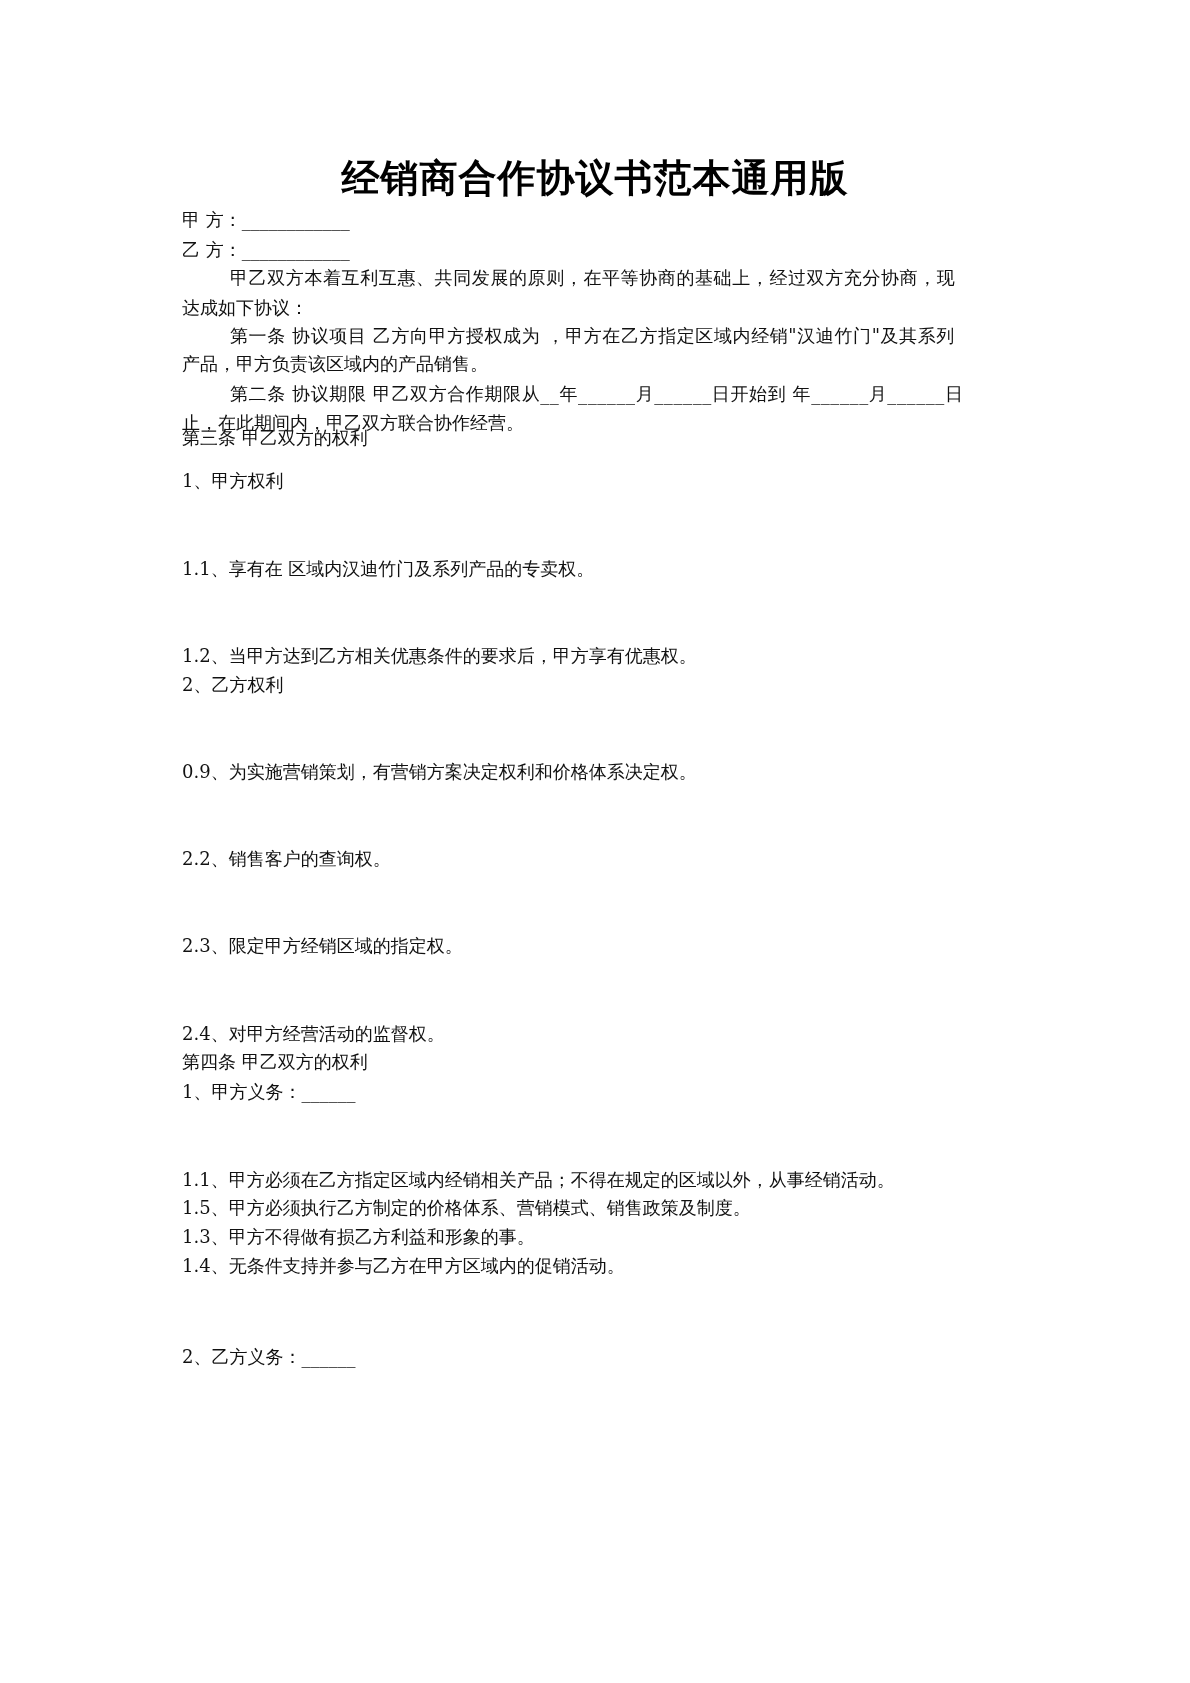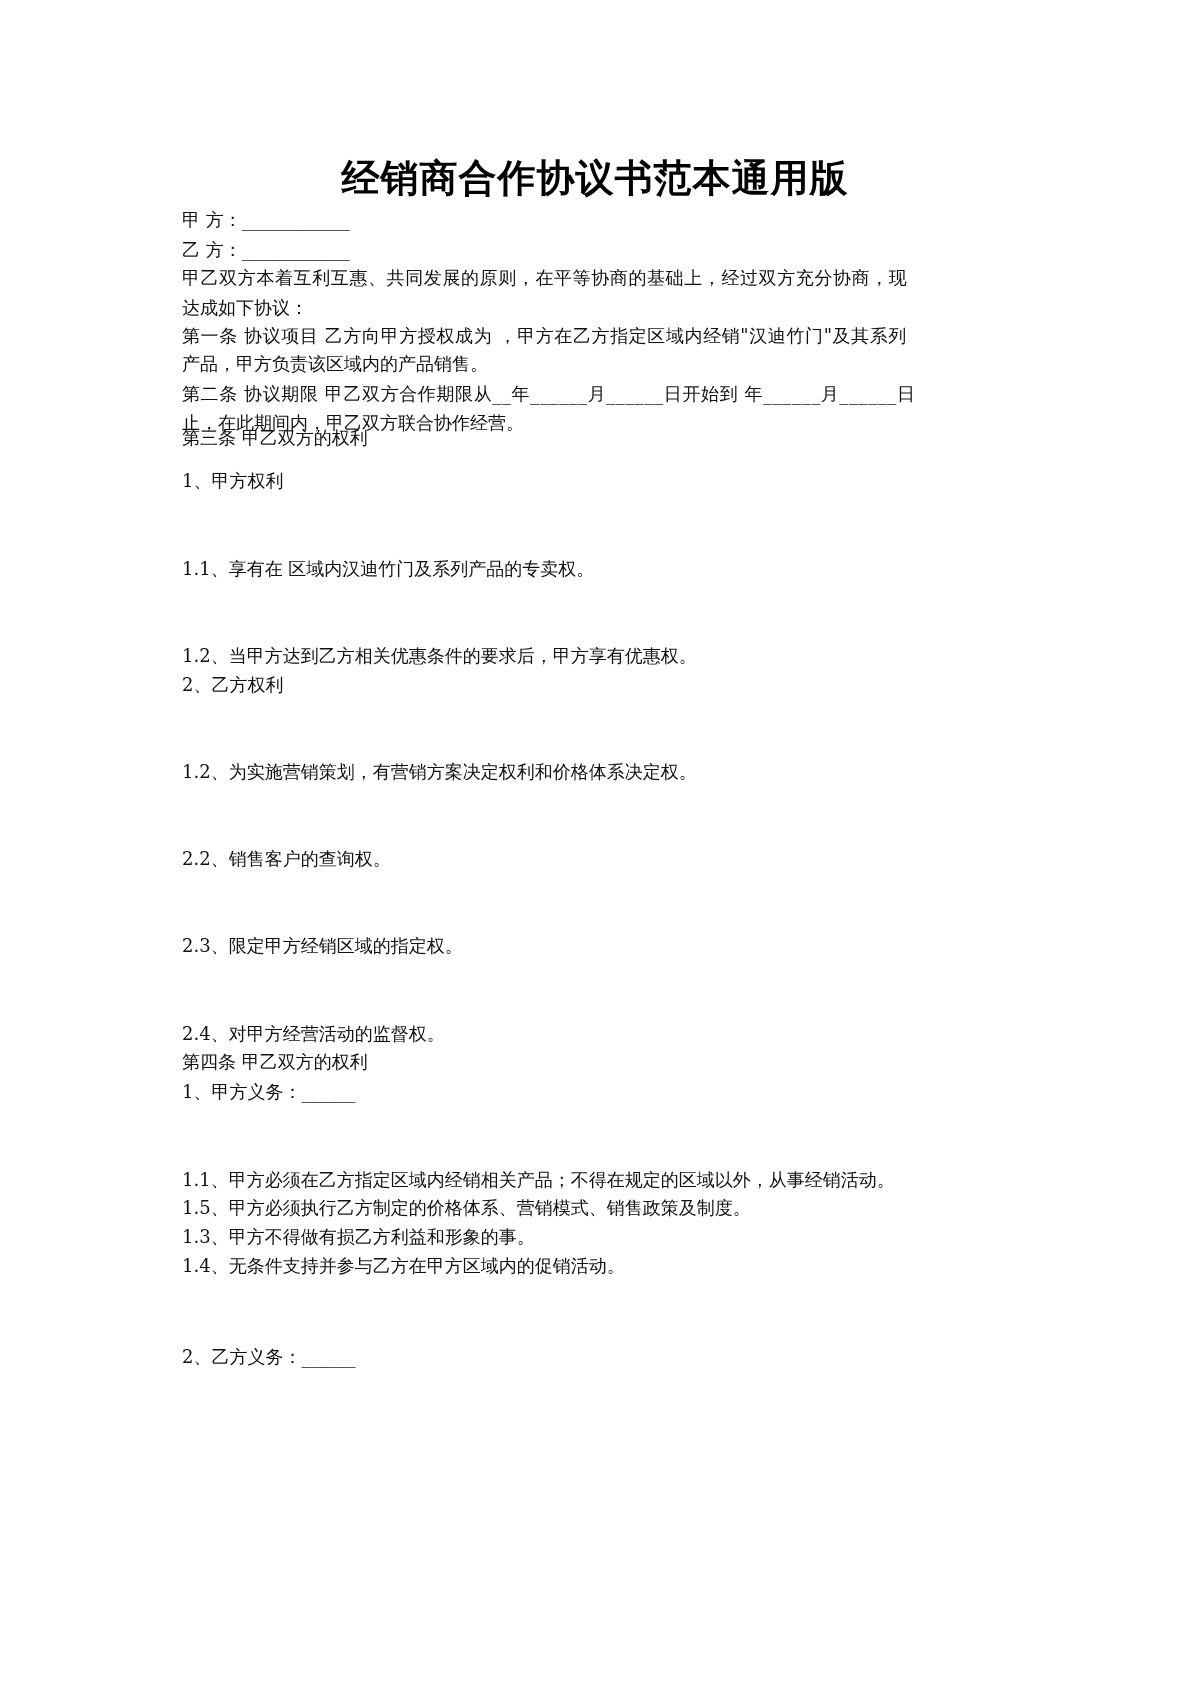--- a/index.html
+++ b/index.html
@@ -9,21 +9,21 @@
     position: absolute; left: 0; width: 1190px; top: 152px;
     text-align: center; font-family: "DejaVu Sans", sans-serif;
     font-size: 38px; font-weight: bold; color: #000; line-height: 52px;
     letter-spacing: 1px;
   }
   .line {
     position: absolute; left: 182px; white-space: nowrap;
     font-family: "DejaVu Serif", serif; font-size: 18px; color: #111;
     line-height: 28px; height: 28px;
   }
-  .wide { letter-spacing: 0.6px; }
+  .wide { letter-spacing: 0.6px; margin-left: 48px; }
 </style>
 </head>
 <body>
 
 <div class="page">
   <div class="title">经销商合作协议书范本通用版</div>
 
   <div class="line" style="top:206px">
     <span>甲 方：</span><span>____________</span>
   </div>
@@ -39,21 +39,21 @@
 
   <div class="line wide" style="top:380px">第二条 协议期限 甲乙双方合作期限从__年______月______日开始到 年______月______日</div>
   <div class="line" style="top:409px">止，在此期间内，甲乙双方联合协作经营。</div>
 
   <div class="line" style="top:424px">第三条 甲乙双方的权利</div>
   <div class="line" style="top:467px">1、甲方权利</div>
   <div class="line" style="top:555px">1.1、享有在 区域内汉迪竹门及系列产品的专卖权。</div>
   <div class="line" style="top:642px">1.2、当甲方达到乙方相关优惠条件的要求后，甲方享有优惠权。</div>
 
   <div class="line" style="top:671px">2、乙方权利</div>
-  <div class="line" style="top:758px">1.2、为实施营销策划，有营销方案决定权利和价格体系决定权。</div>
+  <div class="line" style="top:758px">0.9、为实施营销策划，有营销方案决定权利和价格体系决定权。</div>
   <div class="line" style="top:845px">2.2、销售客户的查询权。</div>
   <div class="line" style="top:932px">2.3、限定甲方经销区域的指定权。</div>
   <div class="line" style="top:1020px">2.4、对甲方经营活动的监督权。</div>
 
   <div class="line" style="top:1048px">第四条 甲乙双方的权利</div>
   <div class="line" style="top:1078px">1、甲方义务：______</div>
   <div class="line" style="top:1166px">1.1、甲方必须在乙方指定区域内经销相关产品；不得在规定的区域以外，从事经销活动。</div>
   <div class="line" style="top:1194px">1.5、甲方必须执行乙方制定的价格体系、营销模式、销售政策及制度。</div>
   <div class="line" style="top:1223px">1.3、甲方不得做有损乙方利益和形象的事。</div>
   <div class="line" style="top:1252px">1.4、无条件支持并参与乙方在甲方区域内的促销活动。</div>

